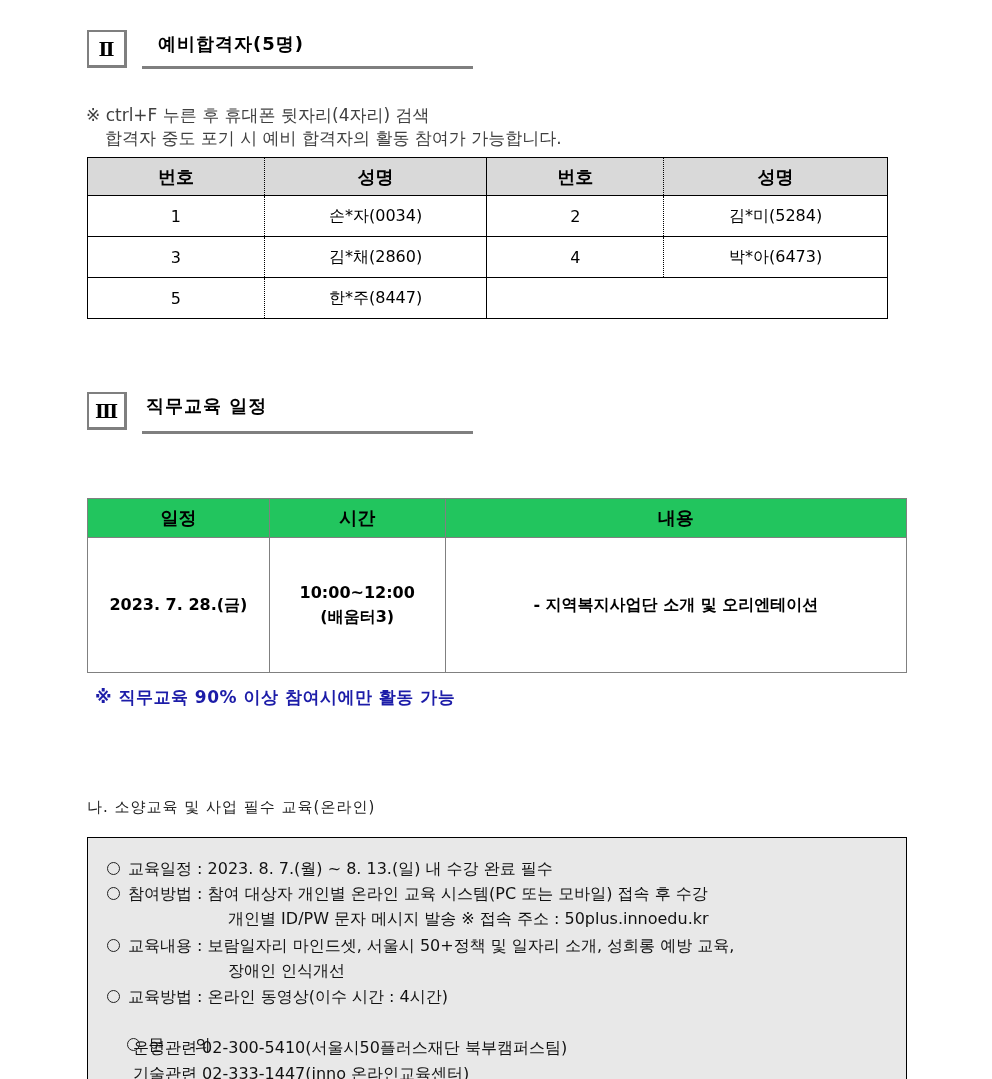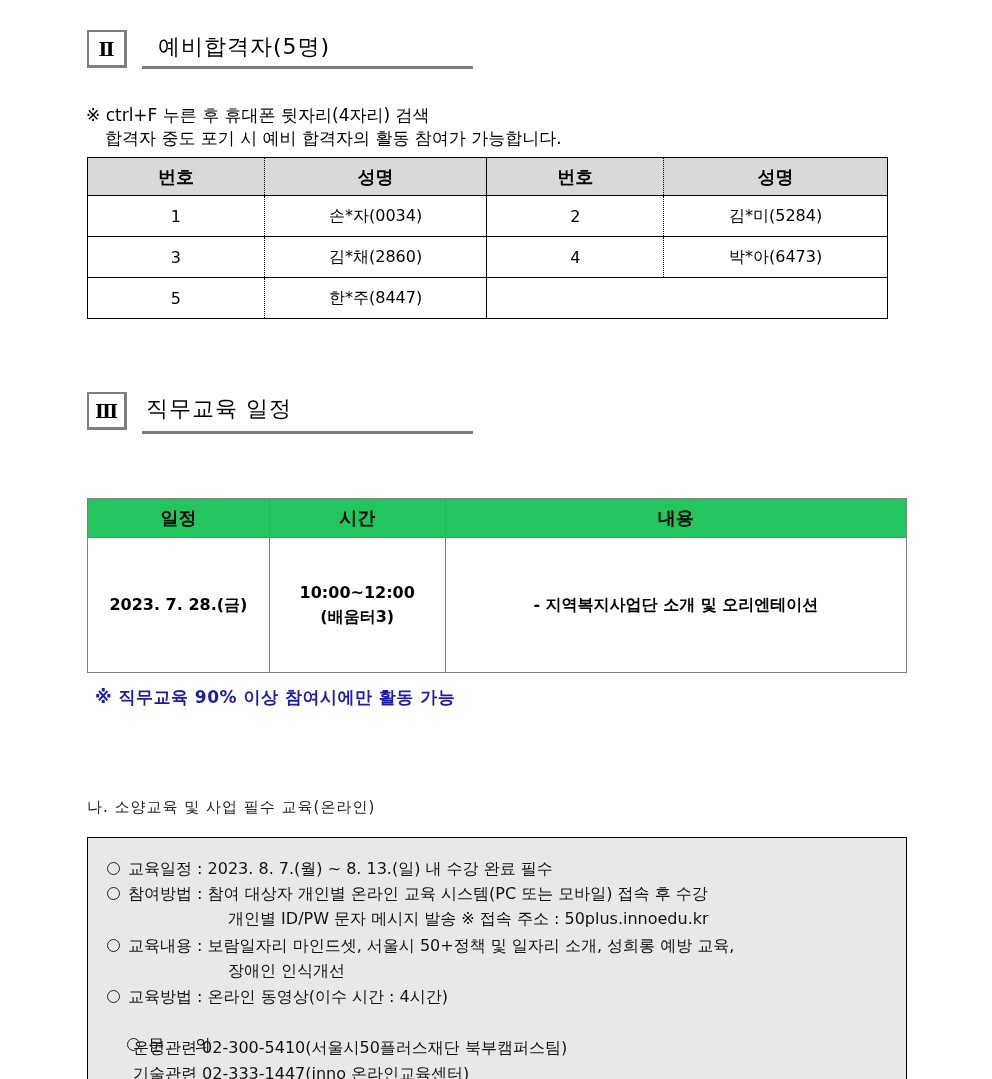--- a/index.html
+++ b/index.html
@@ -10,25 +10,25 @@
 
   
   .sec-box {
     position: absolute; width: 40px; height: 38px;
     border: 2px solid #7f7f7f; border-right-width: 3px; border-bottom-width: 3px;
     background: #fff; box-sizing: border-box;
     display: flex; align-items: center; justify-content: center;
     font-family: "DejaVu Serif", "Liberation Serif", serif; font-weight: bold; font-size: 19px;
   }
   .sec-title {
-    position: absolute; font-weight: normal; font-size: 22px; letter-spacing: 1px;
+    position: absolute; font-weight: bold; font-size: 18px; letter-spacing: 1px;
   }
   .sec-line { position: absolute; height: 3px; background: #7f7f7f; }
 
-  .notice-red { position: absolute; color: #000000; font-size: 17px; line-height: 22px; }
+  .notice-red { position: absolute; color: #404040; font-size: 17px; line-height: 22px; }
 
   
   table { border-collapse: collapse; }
   .t1 { position: absolute; left: 87px; top: 157px; width: 801px; font-size: 16px; }
   .t1 th, .t1 td { height: 40px; text-align: center; padding: 0; border: 1px solid #000; }
   .t1 th { background: #d9d9d9; font-weight: bold; font-size: 18px; height: 37px; }
   .t1 .dot-r { border-right: 1px dotted #000; }
   .t1 .dot-l { border-left: 1px dotted #000; }
 
   .sub-h { position: absolute; font-size: 15px; letter-spacing: 1px; color: #222; margin-top: 48px; }

